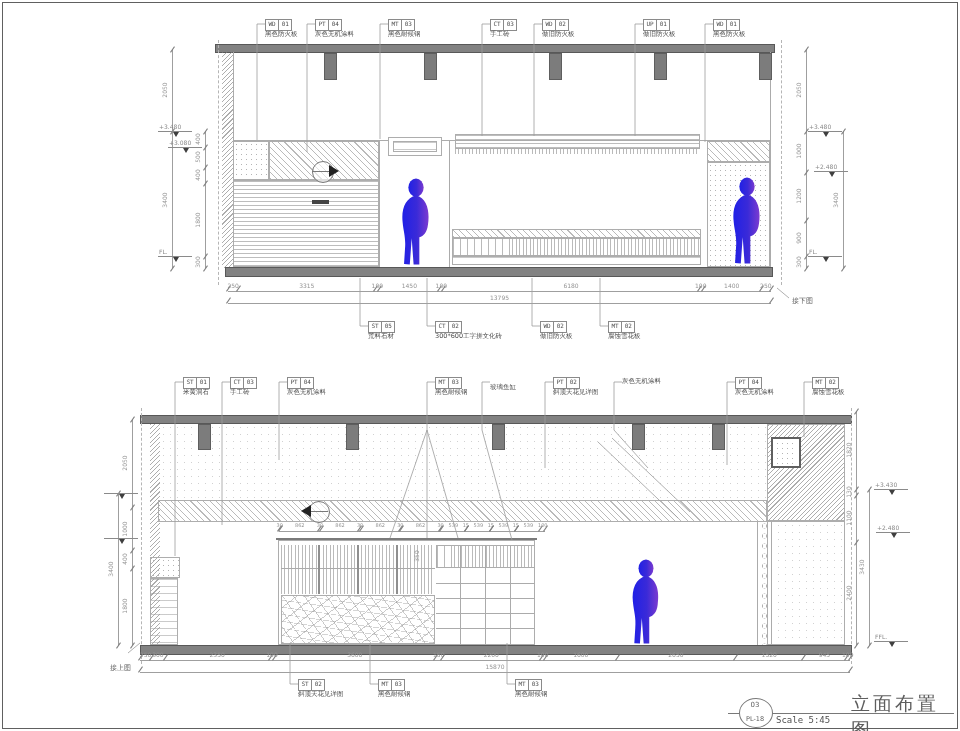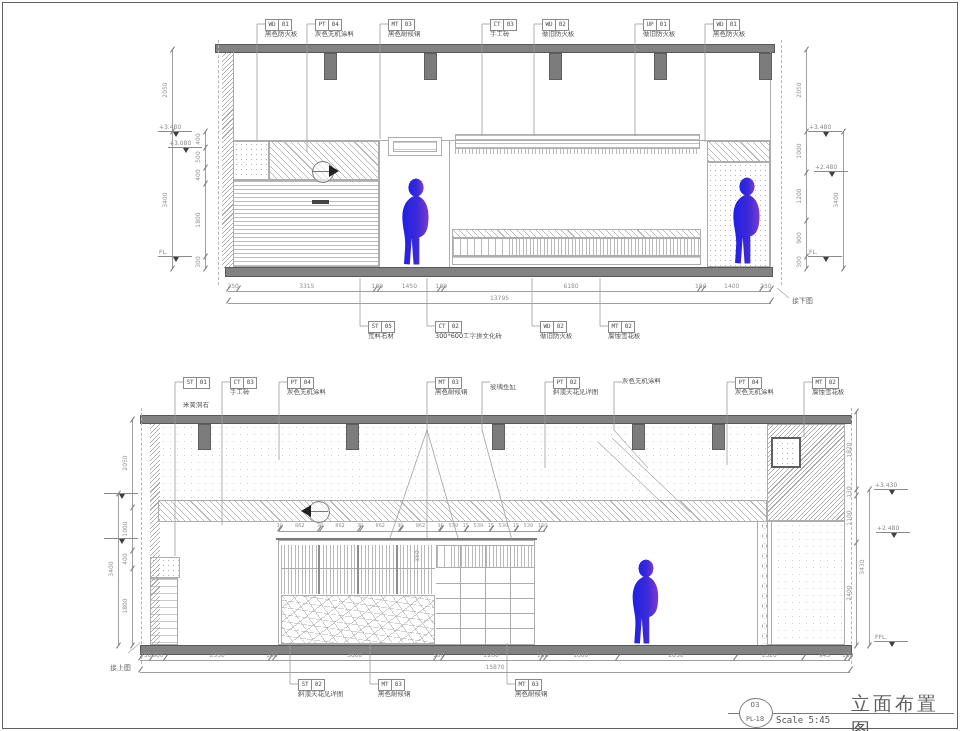--- a/index.html
+++ b/index.html
@@ -313,21 +313,21 @@
       <use href="#person" fill="url(#figGrad)"></use>
     </svg>
     <svg viewBox="0 0 46 92" class="figure" style="left: 725px; top: 175px; width: 44px; height: 92px;">
       <use href="#person" fill="url(#figGrad)"></use>
     </svg>
     <div class="note" style="left: 792px; top: 296px;">接下图</div>
     <div class="co-box" style="left: 183px; top: 377px;">
       <span>ST</span>
       <span>01</span>
     </div>
-    <div class="co-label" style="left: 183px; top: 402px;">米黄洞石</div>
+    <div class="co-label" style="left: 183px; top: 389px;">米黄洞石</div>
     <div class="co-box" style="left: 230px; top: 377px;">
       <span>CT</span>
       <span>03</span>
     </div>
     <div class="co-label" style="left: 230px; top: 389px;">手工砖</div>
     <div class="co-box" style="left: 287px; top: 377px;">
       <span>PT</span>
       <span>04</span>
     </div>
     <div class="co-label" style="left: 287px; top: 389px;">灰色无机涂料</div>

